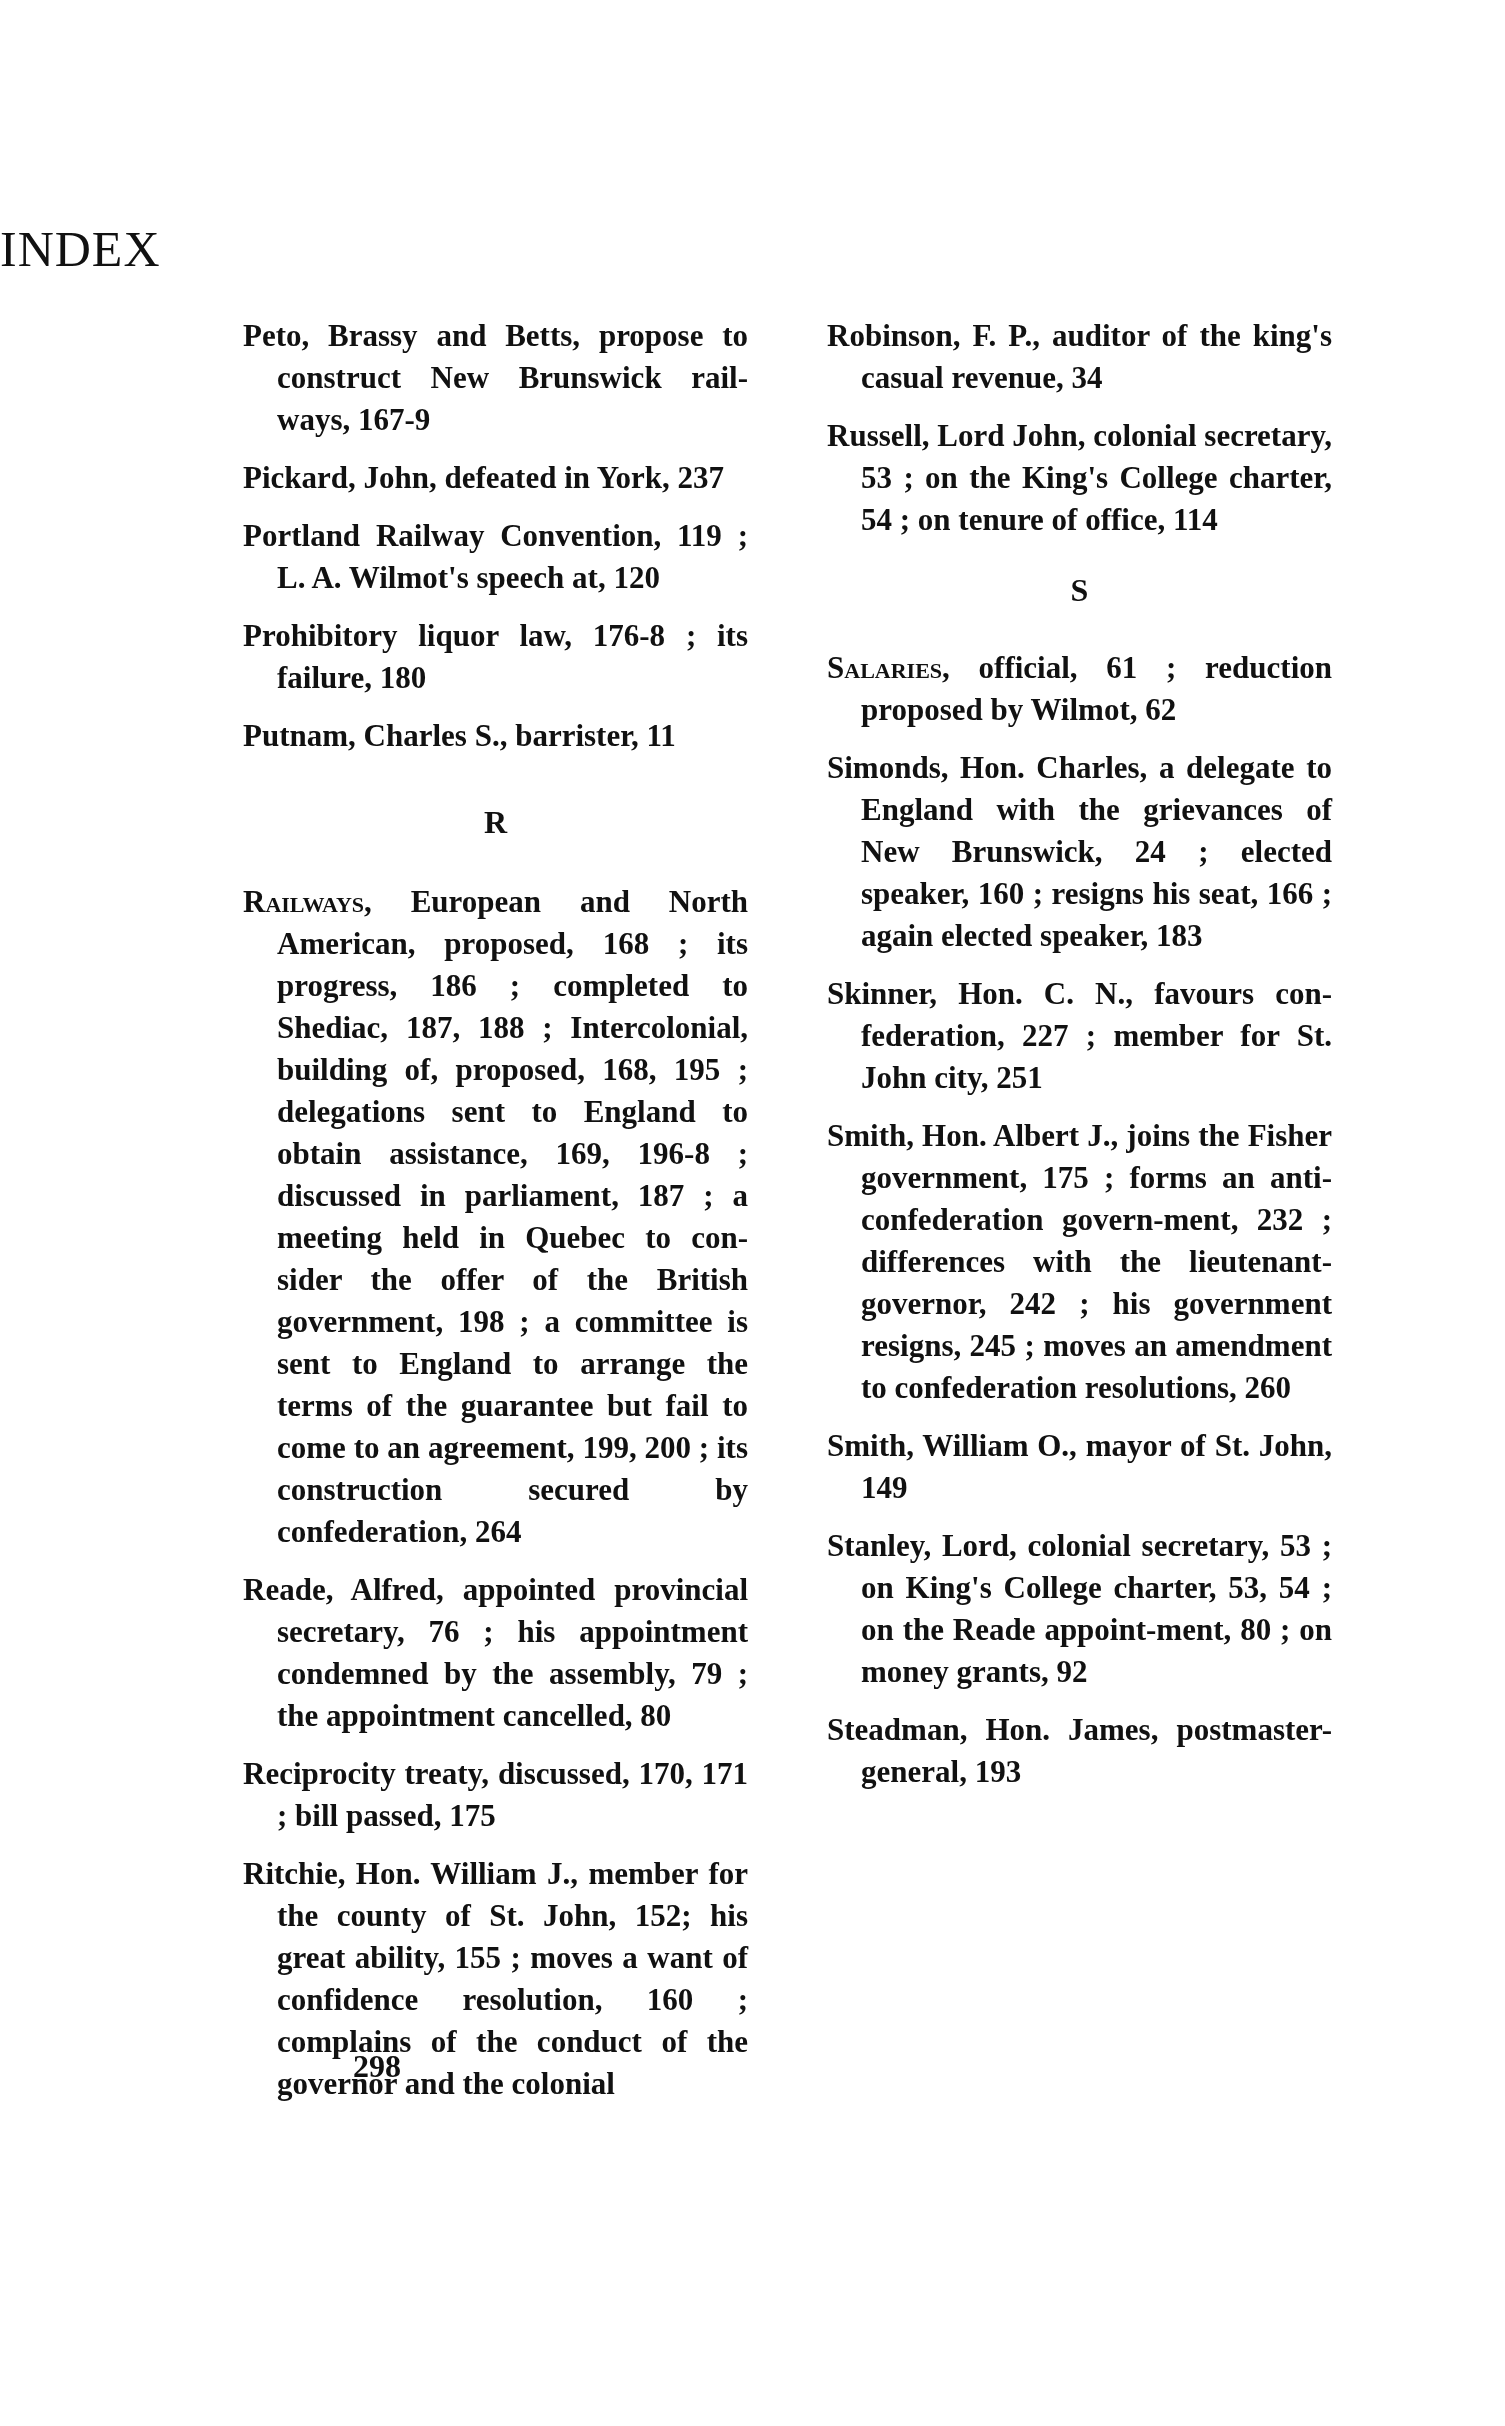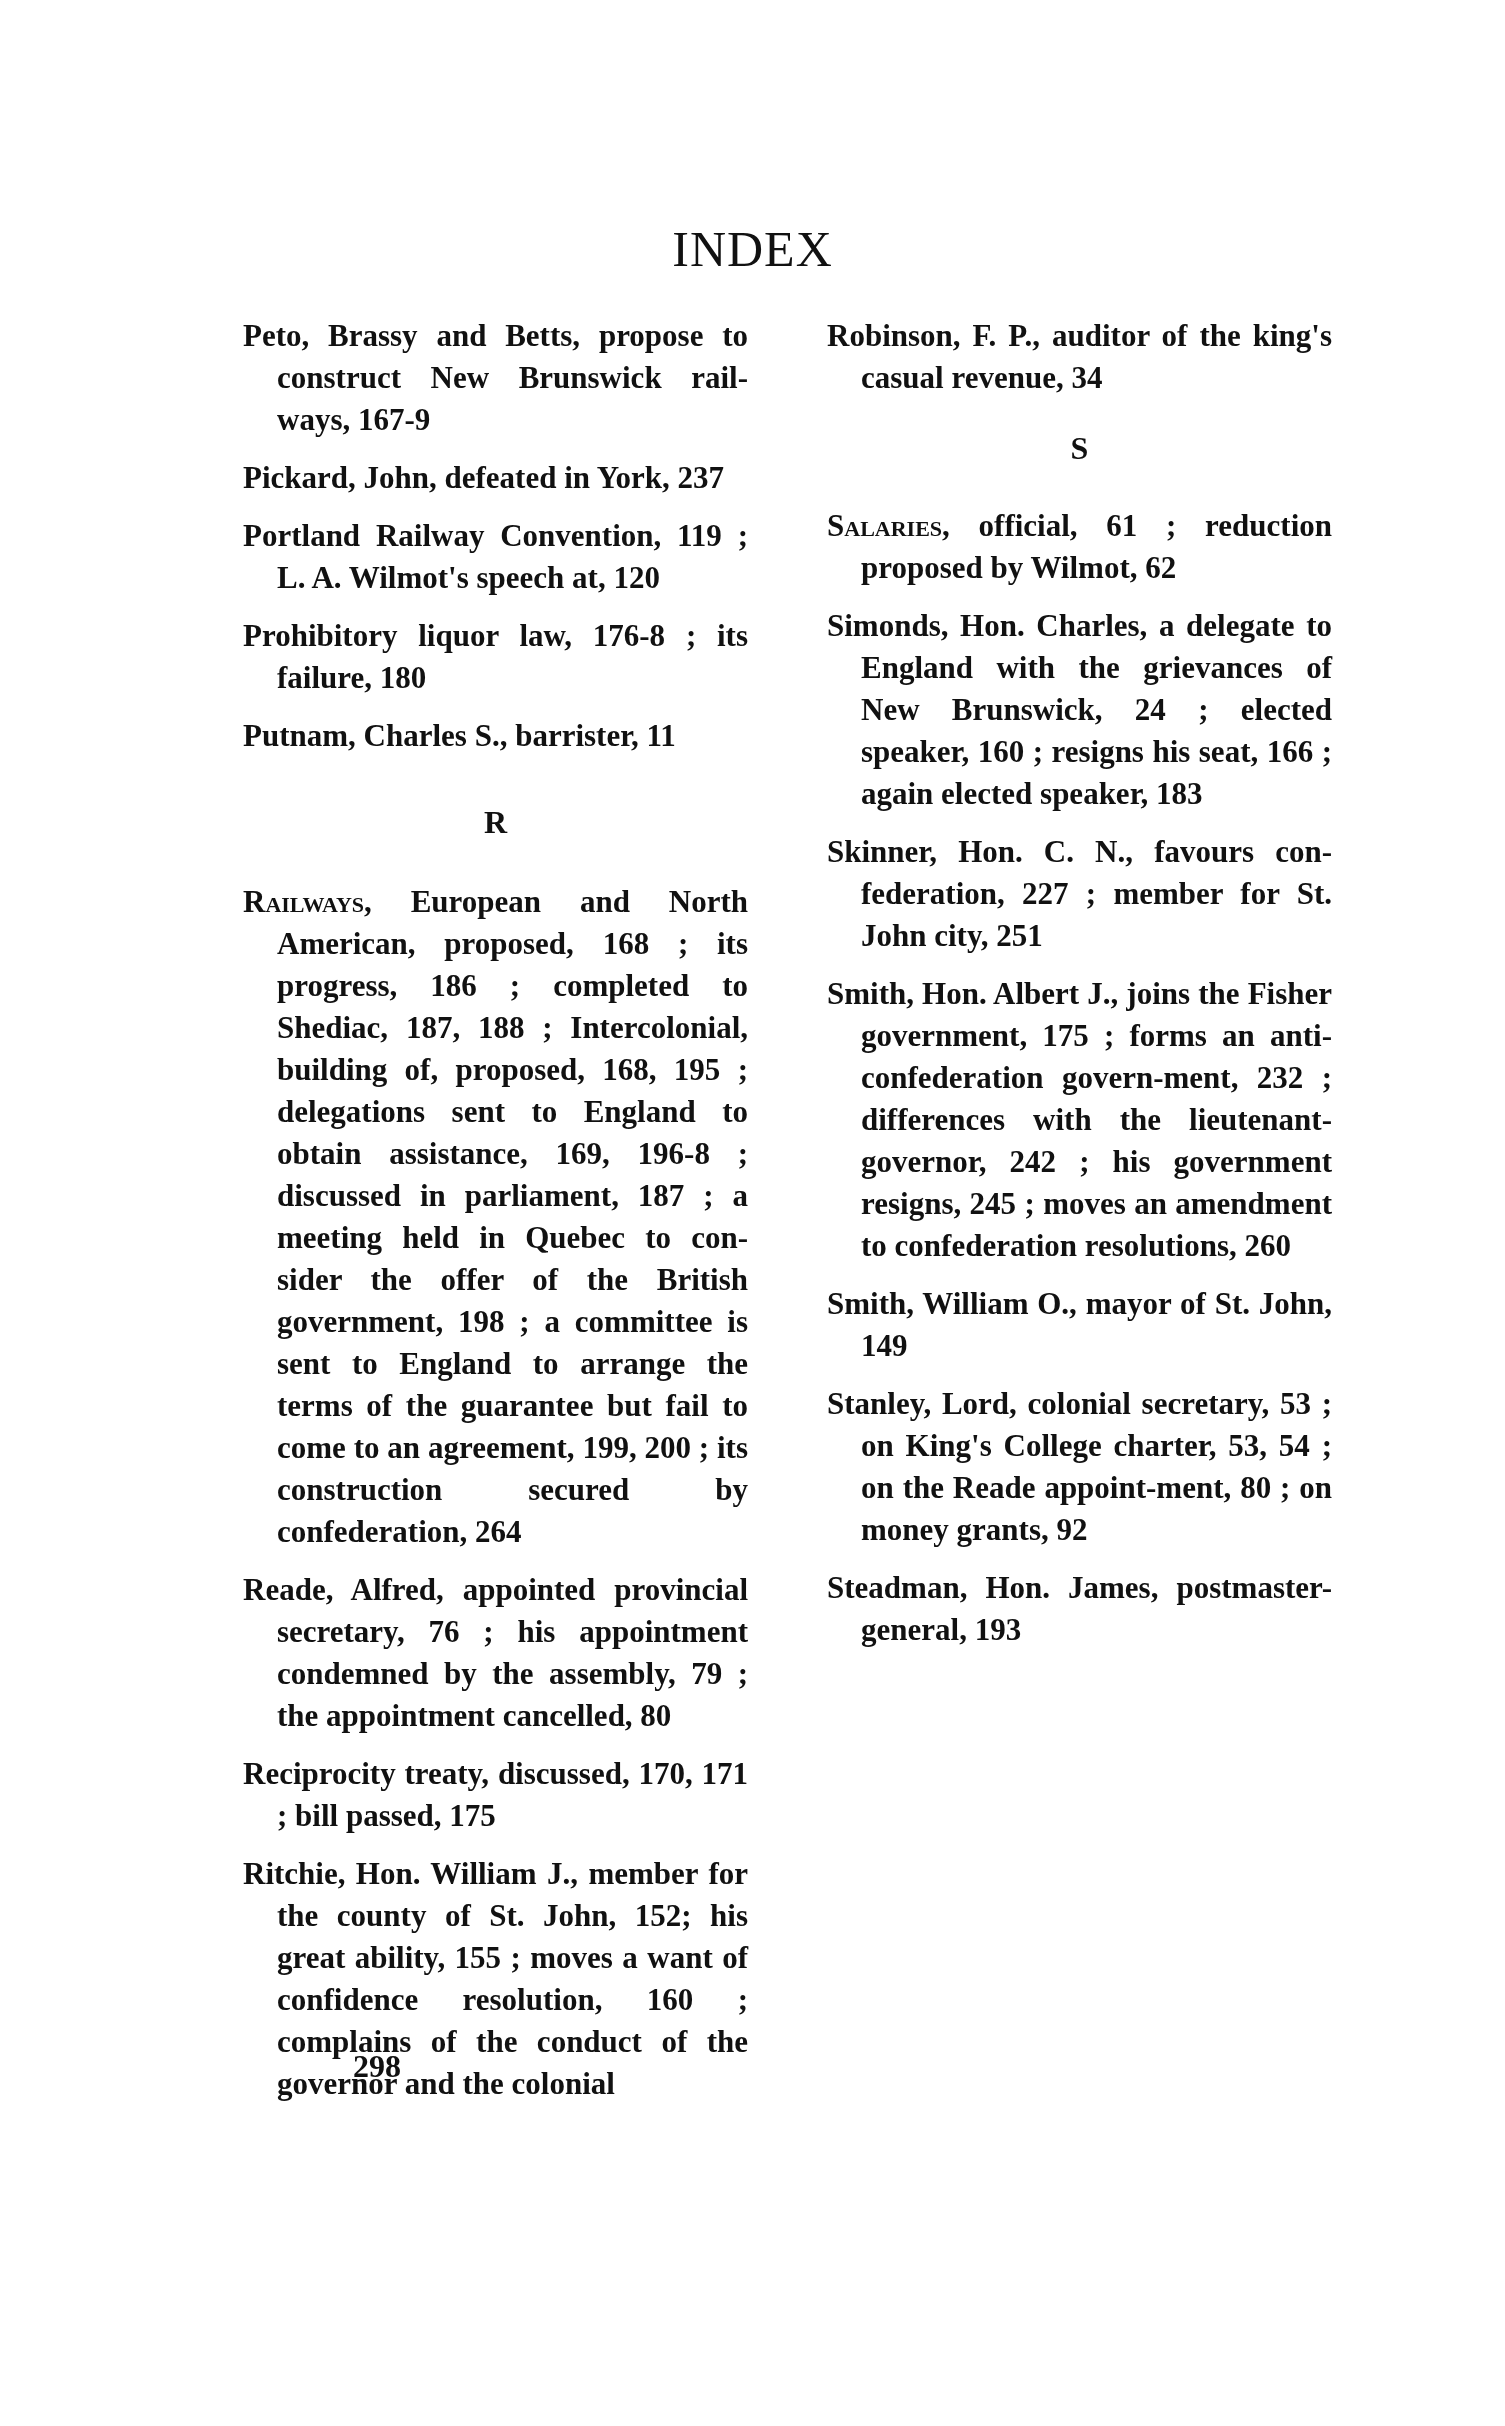--- a/index.html
+++ b/index.html
@@ -1,18 +1,18 @@
 <!DOCTYPE html>
 <html><head>
 <meta charset="utf-8">
 <style>
   html, body { margin: 0; padding: 0; background: #ffffff; }
   body { width: 1505px; height: 2427px; position: relative; overflow: hidden;
          font-family: "Liberation Serif", "DejaVu Serif", serif; color: #111111; }
-  .title { position: absolute; left: 0; width: 1505px; top: 221px; text-align: center;
+  .title { position: absolute; left: 0; width: 1505px; top: 221px; text-align: left;
            font-size: 50px; letter-spacing: 1px; line-height: 56px; }
   .col { position: absolute; width: 537px; font-size: 31px; line-height: 42px; font-weight: bold; }
   .col.left { left: 227px; top: 299px; }
   .col.right { left: 811px; top: 299px; }
   .entry { text-indent: -34px; padding-left: 34px; text-align: justify; margin: 16px; }
   .cont { padding-left: 34px; text-align: justify; margin: 0; }
   .letter { text-align: center; margin: 0; font-size: 32px; font-weight: bold; }
   .sc { font-variant: small-caps; }
   .pageno { position: absolute; left: 353px; top: 2048px; font-size: 32px; font-weight: bold; }
 </style>
@@ -33,20 +33,21 @@
   <div>
     <p class="entry"><span class="sc">Railways,</span><span> European and North American, proposed, 168 ; its progress, 186 ; completed to Shediac, 187, 188 ; Intercolonial, building of, proposed, 168, 195 ; delegations sent to England to obtain assistance, 169, 196-8 ; discussed in parliament, 187 ; a meeting held in Quebec to con-sider the offer of the British government, 198 ; a committee is sent to England to arrange the terms of the guarantee but fail to come to an agreement, 199, 200 ; its construction secured by confederation, 264</span></p>
     <p class="entry"><span>Reade, Alfred,</span><span> appointed provincial secretary, 76 ; his appointment condemned by the assembly, 79 ; the appointment cancelled, 80</span></p>
     <p class="entry"><span>Reciprocity treaty,</span><span> discussed, 170, 171 ; bill passed, 175</span></p>
     <p class="entry"><span>Ritchie, Hon. William J.,</span><span> member for the county of St. John, 152; his great ability, 155 ; moves a want of confidence resolution, 160 ; complains of the conduct of the governor and the colonial</span></p>
   </div>
 </div>
 
 <div class="col right">
   <p class="entry"><span>Robinson, F. P.,</span><span> auditor of the king's casual revenue, 34</span></p>
+  <p class="entry"><span>Russell, Lord John,</span><span> colonial secretary, 53 ; on the King's College charter, 54 ; on tenure of office, 114</span></p>
   <p class="letter" style="margin-top:28px;margin-bottom:36px;">S</p>
   <p class="entry"><span class="sc">Salaries,</span><span> official, 61 ; reduction proposed by Wilmot, 62</span></p>
   <p class="entry"><span>Simonds, Hon. Charles,</span><span> a delegate to England with the grievances of New Brunswick, 24 ; elected speaker, 160 ; resigns his seat, 166 ; again elected speaker, 183</span></p>
   <p class="entry"><span>Skinner, Hon. C. N.,</span><span> favours con-federation, 227 ; member for St. John city, 251</span></p>
   <p class="entry"><span>Smith, Hon. Albert J.,</span><span> joins the Fisher government, 175 ; forms an anti-confederation govern-ment, 232 ; differences with the lieutenant-governor, 242 ; his government resigns, 245 ; moves an amendment to confederation resolutions, 260</span></p>
   <p class="entry"><span>Smith, William O.,</span><span> mayor of St. John, 149</span></p>
   <p class="entry"><span>Stanley, Lord,</span><span> colonial secretary, 53 ; on King's College charter, 53, 54 ; on the Reade appoint-ment, 80 ; on money grants, 92</span></p>
   <p class="entry"><span>Steadman, Hon. James,</span><span> postmaster-general, 193</span></p>
 </div>
 

